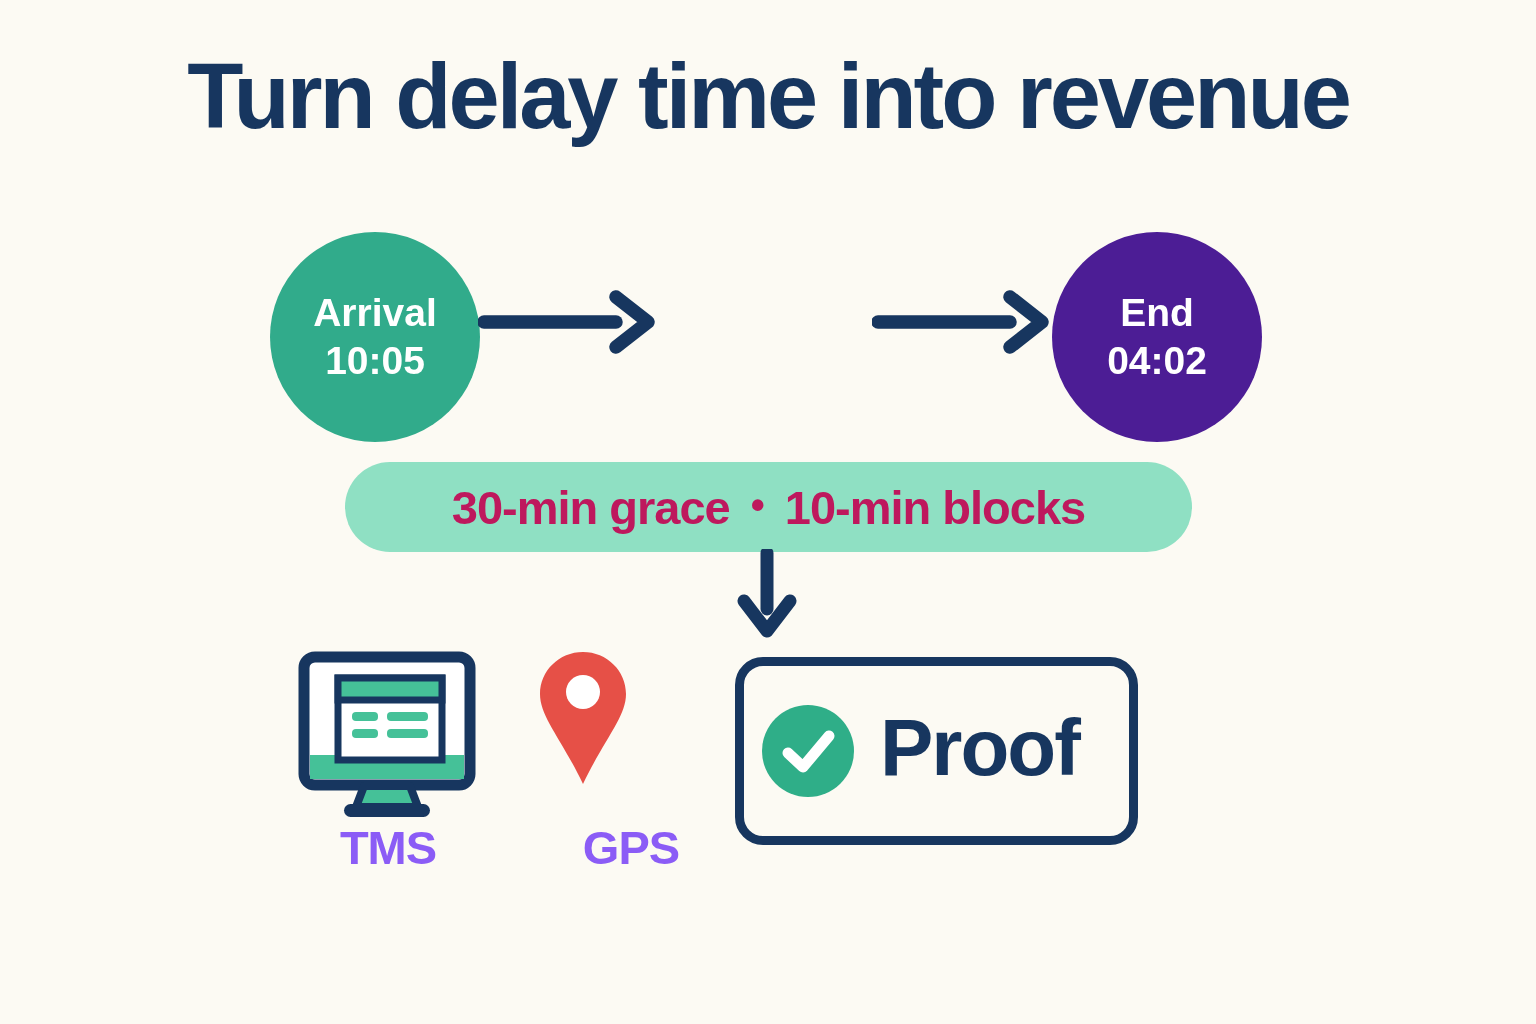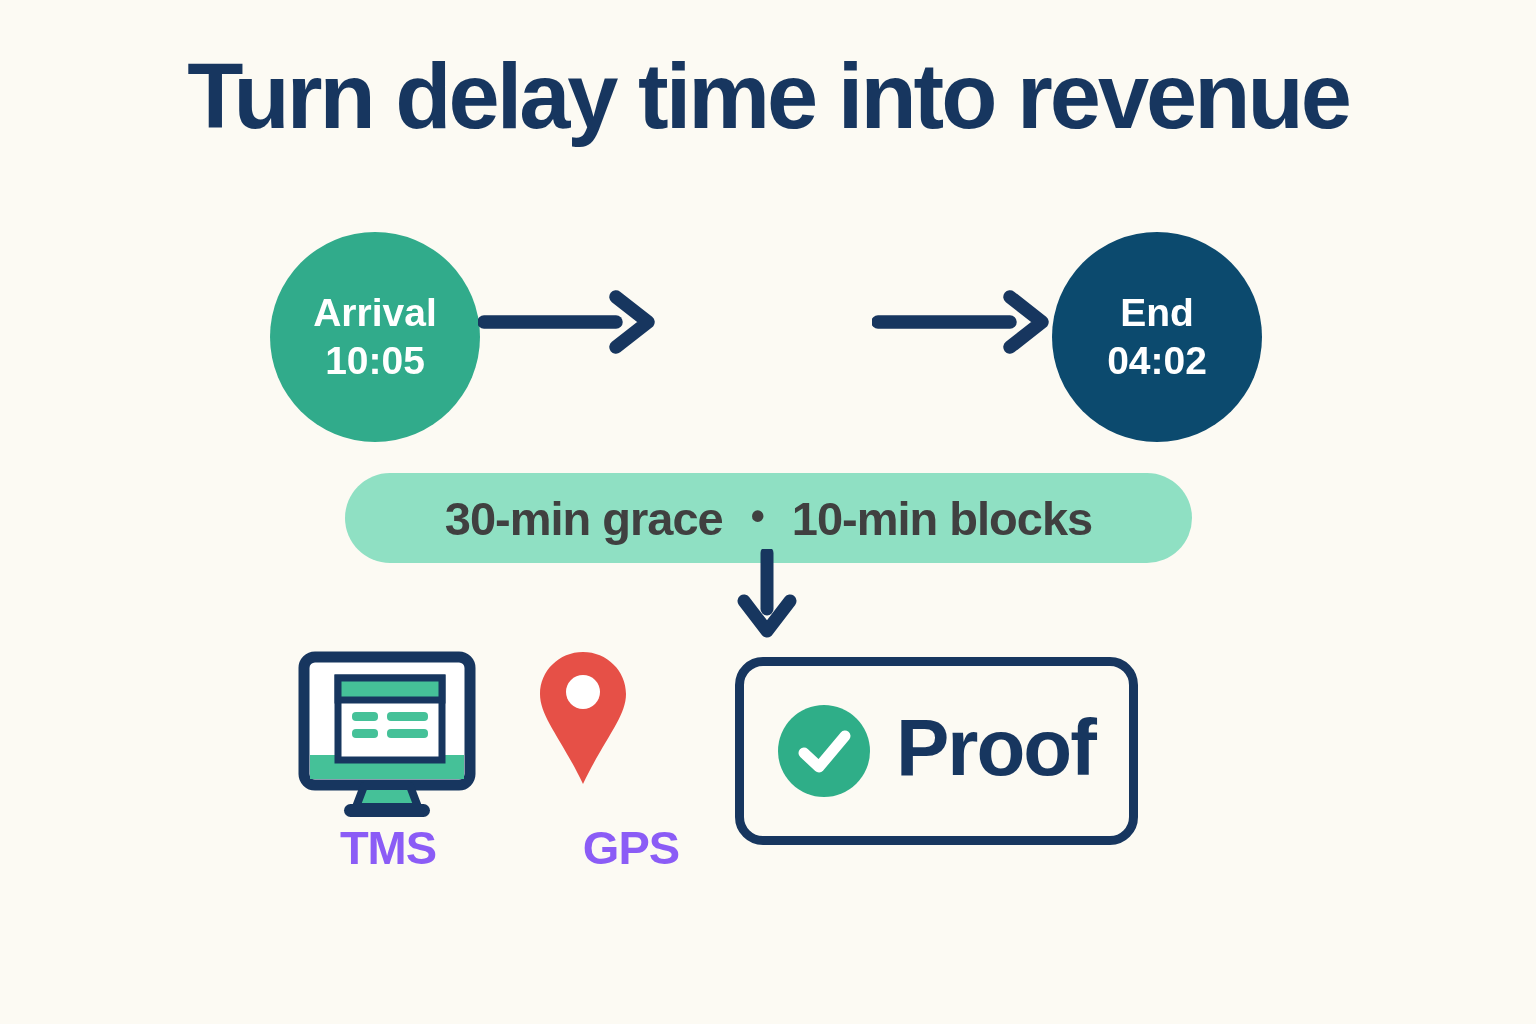--- a/index.html
+++ b/index.html
@@ -41,30 +41,30 @@
   .node-arrival { left: 270px; }
   .node-start   { left: 662px; }
   .node-end     { left: 1052px; }
   .arrow-h { position: absolute; top: 290px; width: 180px; height: 64px; }
   .arrow-1 { left: 478px; }
   .arrow-2 { left: 872px; }
   .arrow-down { position: absolute; left: 737px; top: 549px; width: 60px; height: 92px; }
   .pill {
     position: absolute;
     left: 345px;
-    top: 473px;
+    top: 462px;
     width: 847px;
     height: 90px;
     background: #8FE0C3;
     border-radius: 45px;
     display: flex;
     align-items: center;
     justify-content: center;
-    gap: 28px;
-    color: #404040;
+    gap: 21px;
+    color: #be185d;
     font-size: 47px;
     font-weight: bold;
     letter-spacing: -1px;
   }
   .pill .bullet { font-size: 40px; position: relative; top: -2px; }
   .icon-tms { position: absolute; left: 296px; top: 650px; }
   .icon-gps { position: absolute; left: 536px; top: 648px; }
   .source-label {
     position: absolute;
     top: 820px;
@@ -80,21 +80,21 @@
     position: absolute;
     left: 735px;
     top: 657px;
     width: 403px;
     height: 188px;
     box-sizing: border-box;
     border: 9px solid #17365F;
     border-radius: 28px;
     display: flex;
     align-items: center;
-    padding-left: 34px;
+    padding-left: 18px;
     gap: 26px;
     background: transparent;
   }
   .check-wrap { width: 92px; height: 92px; flex: 0 0 auto; }
   .proof-label {
     font-size: 80px;
     font-weight: bold;
     color: #17365F;
     letter-spacing: -2px;
     position: relative;
@@ -105,21 +105,21 @@
 <body>
 
 <div class="canvas">
 
   <div class="title">Turn delay time into revenue</div>
 
   <div class="node node-arrival" style="background-color: rgb(49, 171, 139);">
     <span>Arrival</span>
     <span>10:05</span>
   </div>
-  <div class="node node-end" style="background-color: #0c4a6e;">
+  <div class="node node-end" style="background-color: #4c1d95;">
     <span>End</span>
     <span>04:02</span>
   </div>
 
   <svg class="arrow-h arrow-1" viewBox="0 0 180 64">
     <path d="M6 32 H138" fill="none" stroke="#17365F" stroke-width="13.5" stroke-linecap="round"></path>
     <path d="M138 7 L170 32 L138 57" fill="none" stroke="#17365F" stroke-width="13.5" stroke-linecap="round" stroke-linejoin="round"></path>
   </svg>
   <svg class="arrow-h arrow-2" viewBox="0 0 180 64">
     <path d="M6 32 H138" fill="none" stroke="#17365F" stroke-width="13.5" stroke-linecap="round"></path>

